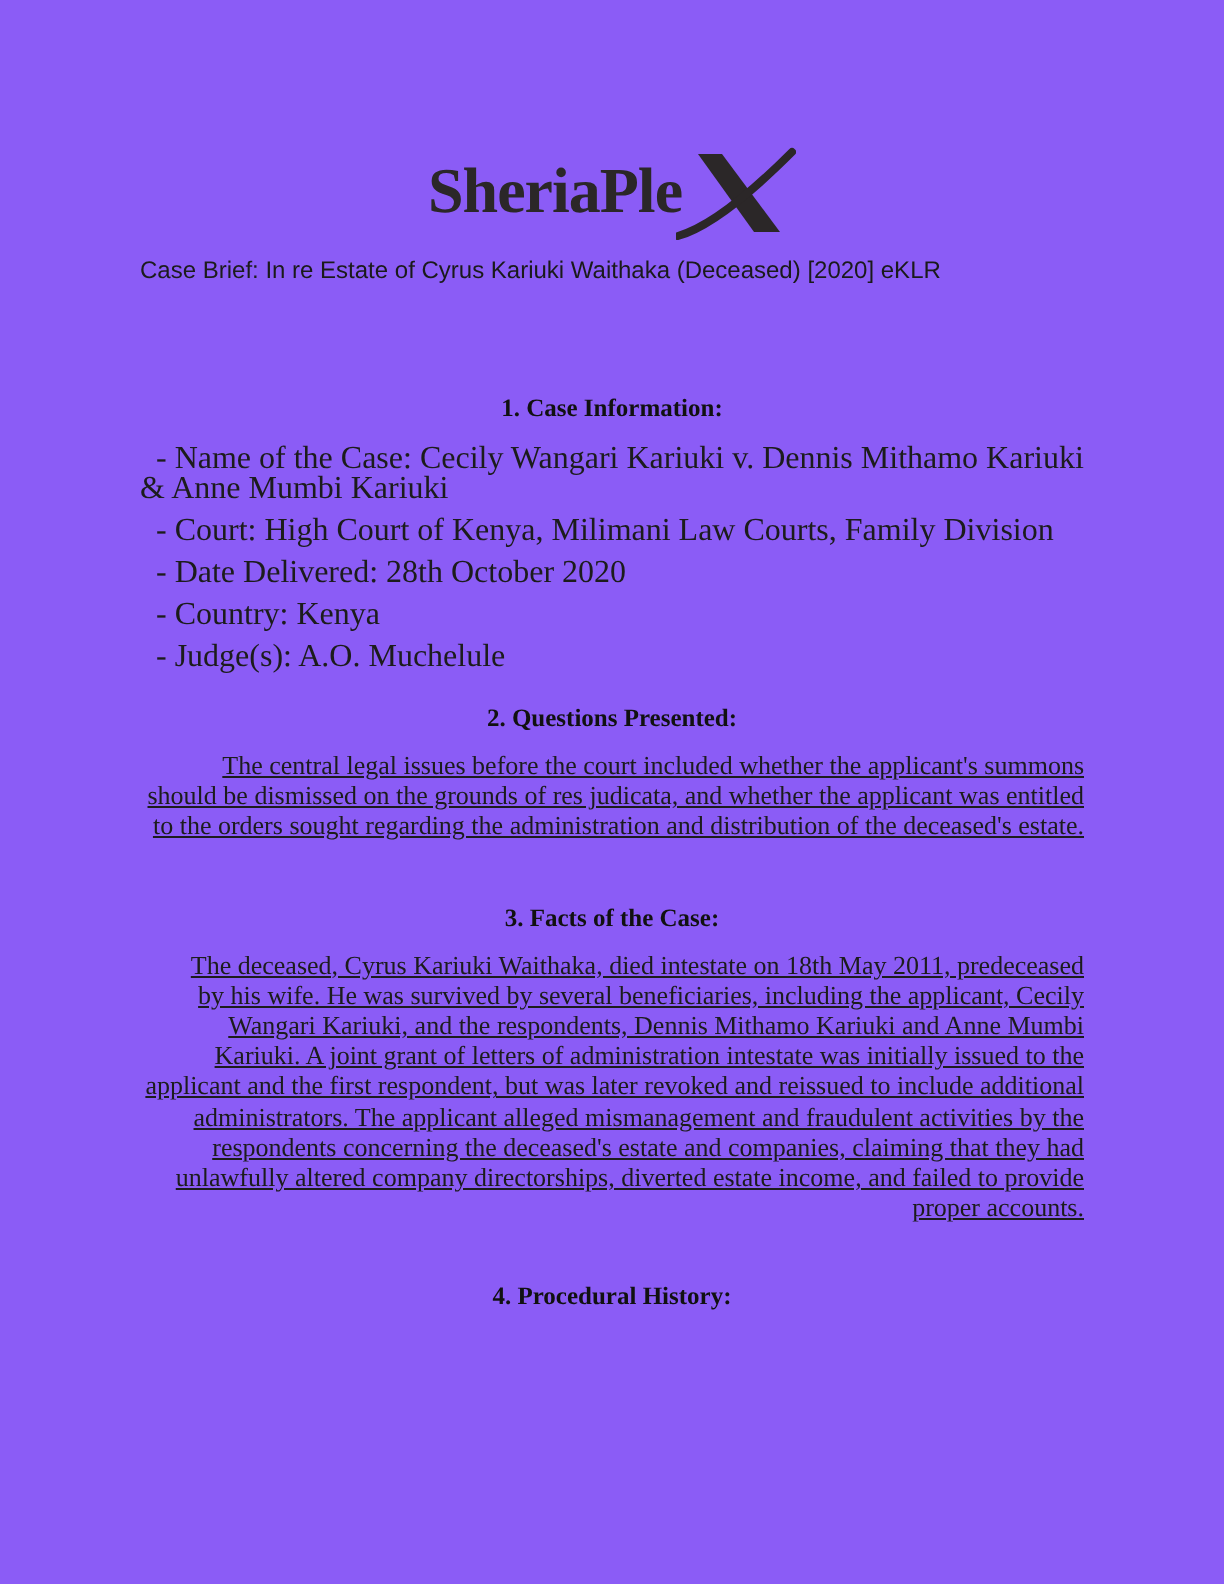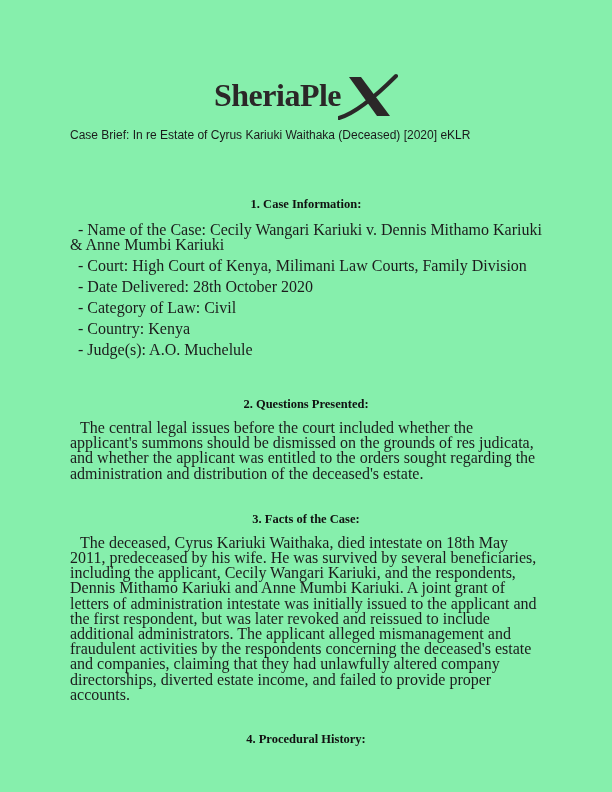--- a/index.html
+++ b/index.html
@@ -2,51 +2,51 @@
 <html><head>
 <meta charset="utf-8">
 <style>
   html, body { margin: 0; padding: 0; background: #ffffff; }
   body {
     width: 612px; height: 792px; overflow: hidden;
     font-family: "Liberation Serif", "DejaVu Serif", serif;
     color: #1c1c1c;
     -webkit-font-smoothing: antialiased;
   }
-  .page { width: 612px; height: 792px; box-sizing: border-box; padding: 75px 70px 0 70px; background: #86efac; }
+  .page { width: 612px; height: 792px; box-sizing: border-box; padding: 75px 70px 0 70px; background: #8b5cf6; }
 
   
   .logo-row { height: 45px; text-align: center; white-space: nowrap; }
   .logo-text {
     display: inline-block; vertical-align: top;
     font-family: "Liberation Serif", "DejaVu Serif", serif;
     font-weight: 700; font-size: 32px; line-height: 40px;
     letter-spacing: -0.5px; color: #2b2728;
   }
   .logo-x { display: inline-block; vertical-align: top; margin: -2px 0 0 -3px; }
 
   
   .doc-title { margin-top: 8px; font-size: 12px; line-height: 15px; white-space: nowrap; }
   .t-serif { font-family: Liberation Sans, sans-serif; color: #1c1c1c; margin-top: 27px; }
   .t-sans  { font-family: "Liberation Sans", "DejaVu Sans", sans-serif; font-size: 12px; color: #1a1a1a; margin-top: 36px; }
 
   
   .sec { margin: 0; }
   .sec:nth-of-type(1) { margin-top: 54px; }
-  .sec:nth-of-type(2) { margin-top: 40px; }
+  .sec:nth-of-type(2) { margin-top: 16px; }
   .sec:nth-of-type(3) { margin-top: 31px; }
   .sec:nth-of-type(4) { margin-top: 30px; }
   .sec-h {
     margin: 0; font-size: 12.5px; line-height: 15px; font-weight: 700; color: #111;
     font-family: "Liberation Serif", "DejaVu Serif", serif;
     text-align: center;
   }
   .li { font-size: 16px; line-height: 15px; margin-top: 6px; text-indent: 8px; }
   .sec-h + .li { margin-top: 10px; }
-  .para { margin: 8px 0 0 0; font-size: 16px; line-height: 15.2px; text-indent: 10px; text-align: left; }
+  .para { margin: 8px 0 0 0; font-size: 13px; line-height: 15.2px; text-indent: 10px; text-align: right; text-decoration: underline; }
 </style>
 </head>
 <body>
 
 <div class="page">
 
   <header class="logo-row">
     <span class="logo-text">SheriaPle</span><svg class="logo-x" width="60" height="48" viewBox="0 0 60 48" aria-hidden="true">
       <path d="M11 4 L23 4 L52 43 L39 43 Z" fill="#2b2728"></path>
       <path d="M1 45 Q 22 39 58 3" fill="none" stroke="#2b2728" stroke-width="4" stroke-linecap="round"></path>
@@ -56,21 +56,20 @@
   <div class="doc-title">
     <span class="t-serif">Case Brief:</span><span class="t-sans"> In re Estate of Cyrus Kariuki Waithaka (Deceased) [2020] eKLR</span>
   </div>
 
   <main id="sections">
       <section class="sec">
         <h2 class="sec-h">1. Case Information:</h2>
         <div class="li">- Name of the Case: Cecily Wangari Kariuki v. Dennis Mithamo Kariuki &amp; Anne Mumbi Kariuki</div>
         <div class="li">- Court: High Court of Kenya, Milimani Law Courts, Family Division</div>
         <div class="li">- Date Delivered: 28th October 2020</div>
-        <div class="li">- Category of Law: Civil</div>
         <div class="li">- Country: Kenya</div>
         <div class="li">- Judge(s): A.O. Muchelule</div>
       </section>
       <section class="sec">
         <h2 class="sec-h">2. Questions Presented:</h2>
         <p class="para">The central legal issues before the court included whether the applicant's summons should be dismissed on the grounds of res judicata, and whether the applicant was entitled to the orders sought regarding the administration and distribution of the deceased's estate.</p>
       </section>
       <section class="sec">
         <h2 class="sec-h">3. Facts of the Case:</h2>
         <p class="para">The deceased, Cyrus Kariuki Waithaka, died intestate on 18th May 2011, predeceased by his wife. He was survived by several beneficiaries, including the applicant, Cecily Wangari Kariuki, and the respondents, Dennis Mithamo Kariuki and Anne Mumbi Kariuki. A joint grant of letters of administration intestate was initially issued to the applicant and the first respondent, but was later revoked and reissued to include additional administrators. The applicant alleged mismanagement and fraudulent activities by the respondents concerning the deceased's estate and companies, claiming that they had unlawfully altered company directorships, diverted estate income, and failed to provide proper accounts.</p>

